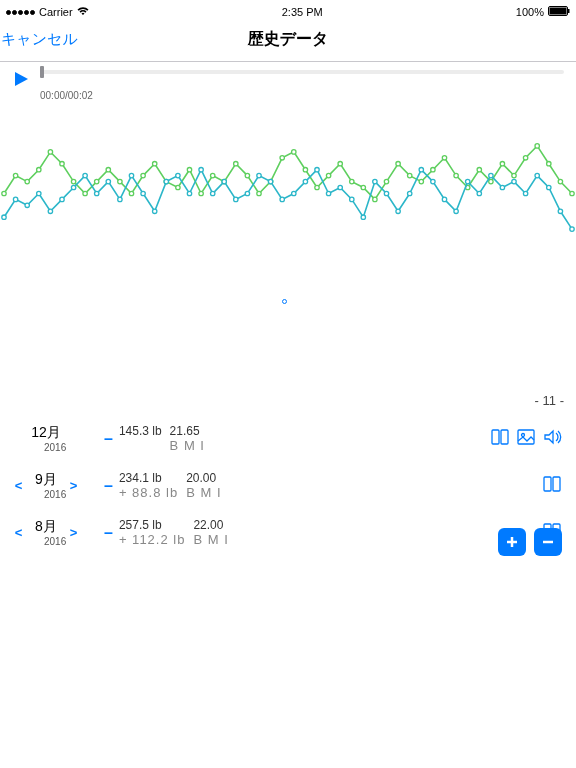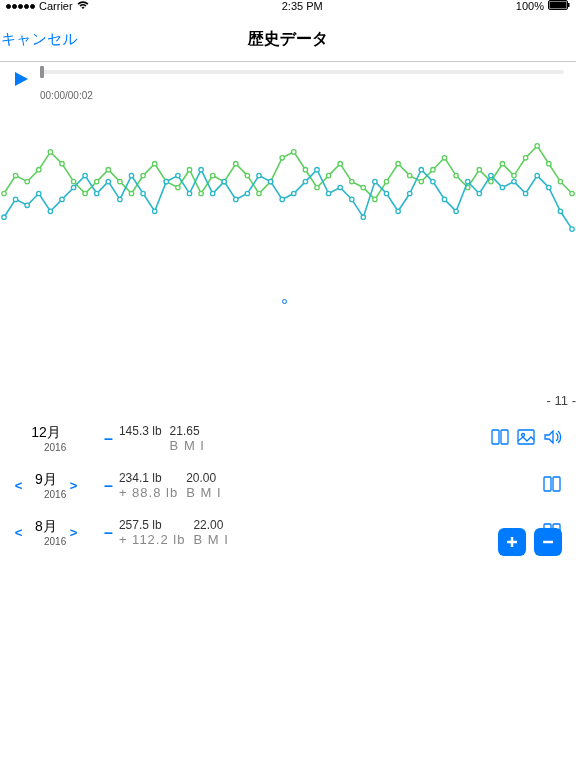--- a/index.html
+++ b/index.html
@@ -1,35 +1,35 @@
 <!DOCTYPE html>
 <html><head>
 <meta charset="utf-8">
 <style>
   * { box-sizing: border-box; margin: 0; padding: 0; }
   body { font-family: -apple-system, "Helvetica Neue", Arial, sans-serif; width: 576px; height: 768px; background: #fff; overflow: hidden; }
-  .status-bar { height: 18px; display: flex; align-items: flex-start; justify-content: space-between; padding: 0 6px; font-size: 11px; }
+  .status-bar { height: 18px; display: flex; align-items: flex-end; justify-content: space-between; padding: 0 6px; font-size: 11px; }
   .status-left, .status-right { display: flex; align-items: center; gap: 4px; }
   .signal { display: flex; gap: 1px; }
   .signal span { width: 5px; height: 5px; border-radius: 50%; border: 0.7px solid #000; background: #000; }
   .wifi-icon svg { width: 12px; height: 9px; }
   .battery-icon svg { width: 22px; height: 10px; }
   .nav-bar { height: 44px; border-bottom: 1px solid #c8c7cc; display: flex; align-items: center; position: relative; }
   .nav-left { position: absolute; left: 1px; color: #007aff; font-size: 15px; }
   .nav-title { width: 100%; text-align: center; font-size: 16px; font-weight: 600; }
   .playback { display: flex; align-items: flex-start; padding: 8px 12px; gap: 10px; }
   .play-btn svg { width: 18px; height: 18px; fill: #007aff; }
   .track-wrap { flex: 1; }
   .track { height: 4px; background: #ececec; position: relative; border-radius: 2px; }
   .track-knob { position: absolute; left: 0; top: -4px; width: 4px; height: 12px; background: #8e8e93; border-radius: 1px; }
   .track-time { font-size: 10px; color: #666; margin-top: 16px; }
   .chart-area { width: 100%; height: 260px; position: relative; }
   .chart-area svg { width: 100%; height: 120px; display: block; margin-top: 20px; }
   .solo-point { position: absolute; left: 282px; top: 170px; width: 5px; height: 5px; border: 1px solid #007aff; border-radius: 50%; background: #fff; }
-  .page-ind { text-align: right; font-size: 13px; color: #444; padding: 4px 0 8px; }
+  .page-ind { text-align: right; font-size: 13px; color: #444; padding: 4px 12px 8px; }
   .rows { padding: 0 14px; }
   .row { display: flex; align-items: center; padding: 8px 0 10px; }
   .row-left { display: flex; align-items: center; gap: 6px; width: 84px; }
   .chev { color: #007aff; font-weight: 600; font-size: 13px; width: 9px; text-align: center; }
   .chev-placeholder { width: 9px; }
   .month-block { text-align: center; width: 34px; }
   .month-label { font-size: 14px; font-weight: 500; }
   .year-label { font-size: 10px; color: #555; margin-left: 15px; }
   .dash { color: #007aff; font-size: 16px; font-weight: 600; margin: 0 6px; }
   .metrics { display: flex; gap: 8px; }

